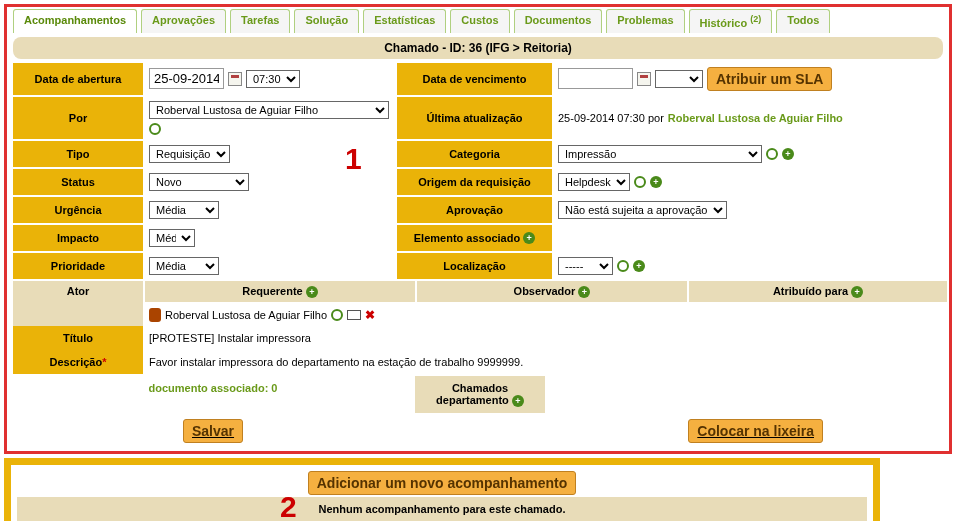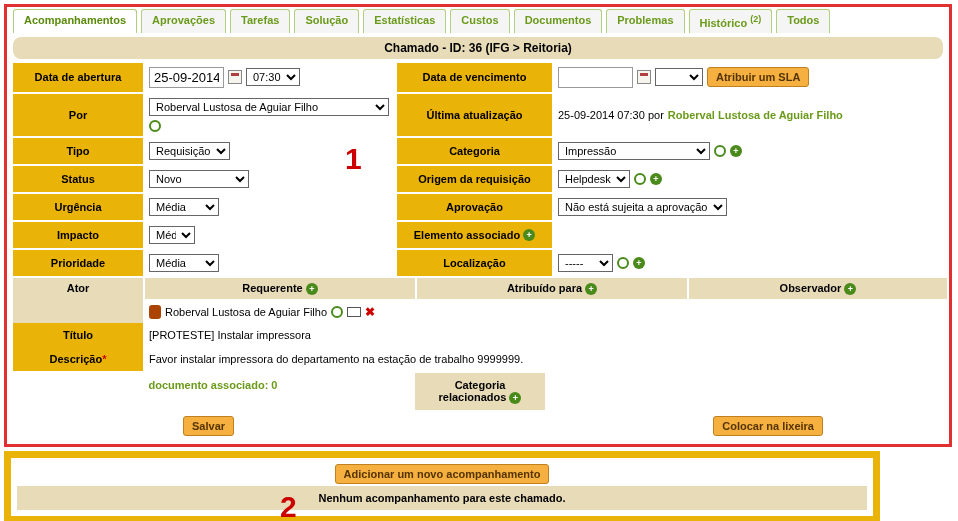--- a/index.html
+++ b/index.html
@@ -10,40 +10,40 @@
   .tab { background: #f5f5f5; border: 1px solid #b0d080; border-bottom: none; padding: 4px 10px; color: #6a9a1a; font-weight: bold; border-radius: 3px 3px 0 0; cursor: pointer; }
   .tab.active { background: #fff; color: #5a8a0a; }
   .super { font-size: 9px; vertical-align: super; }
   .header { background: #e8dcb8; text-align: center; padding: 4px; font-weight: bold; font-size: 12px; border-radius: 8px; }
   .form-grid { display: grid; grid-template-columns: 130px 250px 155px 390px; gap: 2px; margin-top: 4px; }
   .lbl { background: #eab308; text-align: center; padding: 6px 4px; font-weight: bold; font-size: 11px; display: flex; align-items: center; justify-content: center; }
   .lbl.small { padding: 4px; }
   .val { background: #fff; padding: 4px; display: flex; align-items: center; gap: 4px; }
   input[type=text] { border: 1px solid #999; padding: 2px 4px; font-size: 13px; }
   select { border: 1px solid #666; padding: 1px 2px; font-size: 11px; background: #fff; }
-  .btn-orange { background: #f5b040; border: 1px solid #c08020; padding: 3px 8px; font-weight: bold; color: #553300; border-radius: 3px; cursor: pointer; font-size: 11px; }
+  .btn-orange { background: #f5b040; border: 1px solid #c08020; padding: 3px 8px; font-weight: bold; color: #553300; border-radius: 3px; cursor: pointer; font-size: 14px; }
   .green-link { color: #6a9a1a; font-weight: bold; }
   .big-num { color: #cc0000; font-size: 30px; font-weight: bold; position: absolute; }
   .num1 { left: 345px; top: 142px; }
   .num2 { left: 280px; top: 490px; }
   .icon-circle { display: inline-block; width: 12px; height: 12px; border-radius: 50%; background: #4a8a1a; color: #fff; text-align: center; line-height: 12px; font-size: 9px; font-weight: bold; }
   .icon-reload { display: inline-block; width: 12px; height: 12px; border-radius: 50%; border: 2px solid #4a8a1a; position: relative; }
   .icon-user { display: inline-block; width: 12px; height: 14px; background: #aa4400; border-radius: 3px; position: relative; }
   .icon-cal { display: inline-block; width: 14px; height: 14px; border: 1px solid #888; background: #f5f5ee; position: relative; }
   .icon-cal::after { content: ""; position: absolute; top: 2px; left: 2px; right: 2px; height: 3px; background: #b04040; }
   .icon-env { display: inline-block; width: 14px; height: 10px; border: 1px solid #555; background: #fff; position: relative; }
   .icon-del { color: #cc0000; font-weight: bold; font-size: 12px; }
   .actor-row { display: grid; grid-template-columns: 130px 270px 270px 258px; gap: 2px; margin-top: 2px; }
   .actor-head { background: #e8dcb8; text-align: center; padding: 4px; font-weight: bold; }
   .actor-body { padding: 4px; display: flex; align-items: center; gap: 4px; }
   .full-row { display: grid; grid-template-columns: 130px 798px; gap: 2px; margin-top: 0; }
   .doc-row { display: grid; grid-template-columns: 400px 130px 398px; gap: 2px; margin-top: 2px; }
   .doc-lbl { background: #e8dcb8; text-align: center; padding: 6px; font-weight: bold; }
   .req { color: #cc0000; }
-  .save-row { display: flex; justify-content: space-between; padding: 6px 120px 0 170px; }
+  .save-row { display: flex; justify-content: space-between; padding: 6px 120px 0 170px; text-decoration: underline; }
   .center-btn { text-align: center; padding: 4px 0 2px 0; }
   .no-follow { background: #e8dcb8; text-align: center; padding: 6px; font-weight: bold; }
 </style>
 </head>
 <body>
 
 <div class="section1">
 
   <div class="tabs">
     <div class="tab active">Acompanhamentos</div>
@@ -85,21 +85,21 @@
       <span>25-09-2014 07:30 por </span>
       <span class="green-link">Roberval Lustosa de Aguiar Filho</span>
     </div>
 
     <div class="lbl">Tipo</div>
     <div class="val">
         <select><option>Requisição</option></select>
       </div>
     <div class="lbl">Categoria</div>
     <div class="val">
-      <select style="width:152px"><option>Impressão</option></select>
+      <select style="width:204px"><option>Impressão</option></select>
       <span class="icon-reload"></span>
       <span class="icon-circle">+</span>
     </div>
 
     <div class="lbl">Status</div>
     <div class="val">
         <select style="width:100px"><option>Novo</option></select>
       </div>
     <div class="lbl small">Origem da requisição</div>
     <div class="val">
@@ -134,22 +134,22 @@
       <span class="icon-reload"></span>
       <span class="icon-circle">+</span>
     </div>
   </div>
 
   <div class="big-num num1">1</div>
 
   <div class="actor-row">
     <div class="actor-head" style="grid-row:span 2">Ator</div>
     <div class="actor-head"><span>Requerente</span> <span class="icon-circle">+</span></div>
+    <div class="actor-head"><span>Observador</span> <span class="icon-circle">+</span></div>
     <div class="actor-head"><span>Atribuído para</span> <span class="icon-circle">+</span></div>
-    <div class="actor-head"><span>Observador</span> <span class="icon-circle">+</span></div>
     <div class="actor-body">
       <span class="icon-user"></span>
       <span>Roberval Lustosa de Aguiar Filho</span>
       <span class="icon-reload"></span>
       <span class="icon-env"></span>
       <span class="icon-del">✖</span>
     </div>
     <div class="actor-body"></div>
     <div class="actor-body"></div>
   </div>
@@ -165,21 +165,21 @@
         <span>Descrição</span>
         <span class="req">*</span>
       </div>
     <div class="val">
         <span>Favor instalar impressora do departamento na estação de trabalho 9999999.</span>
       </div>
   </div>
 
   <div class="doc-row">
     <div style="text-align:center;padding:6px"><span class="green-link">documento associado: 0</span></div>
-    <div class="doc-lbl"><span>Categoria relacionados</span> <span class="icon-circle">+</span></div>
+    <div class="doc-lbl"><span>Chamados departamento</span> <span class="icon-circle">+</span></div>
     <div></div>
   </div>
 
   <div class="save-row">
     <button class="btn-orange">Salvar</button>
     <button class="btn-orange">Colocar na lixeira</button>
   </div>
 
 </div>
 

